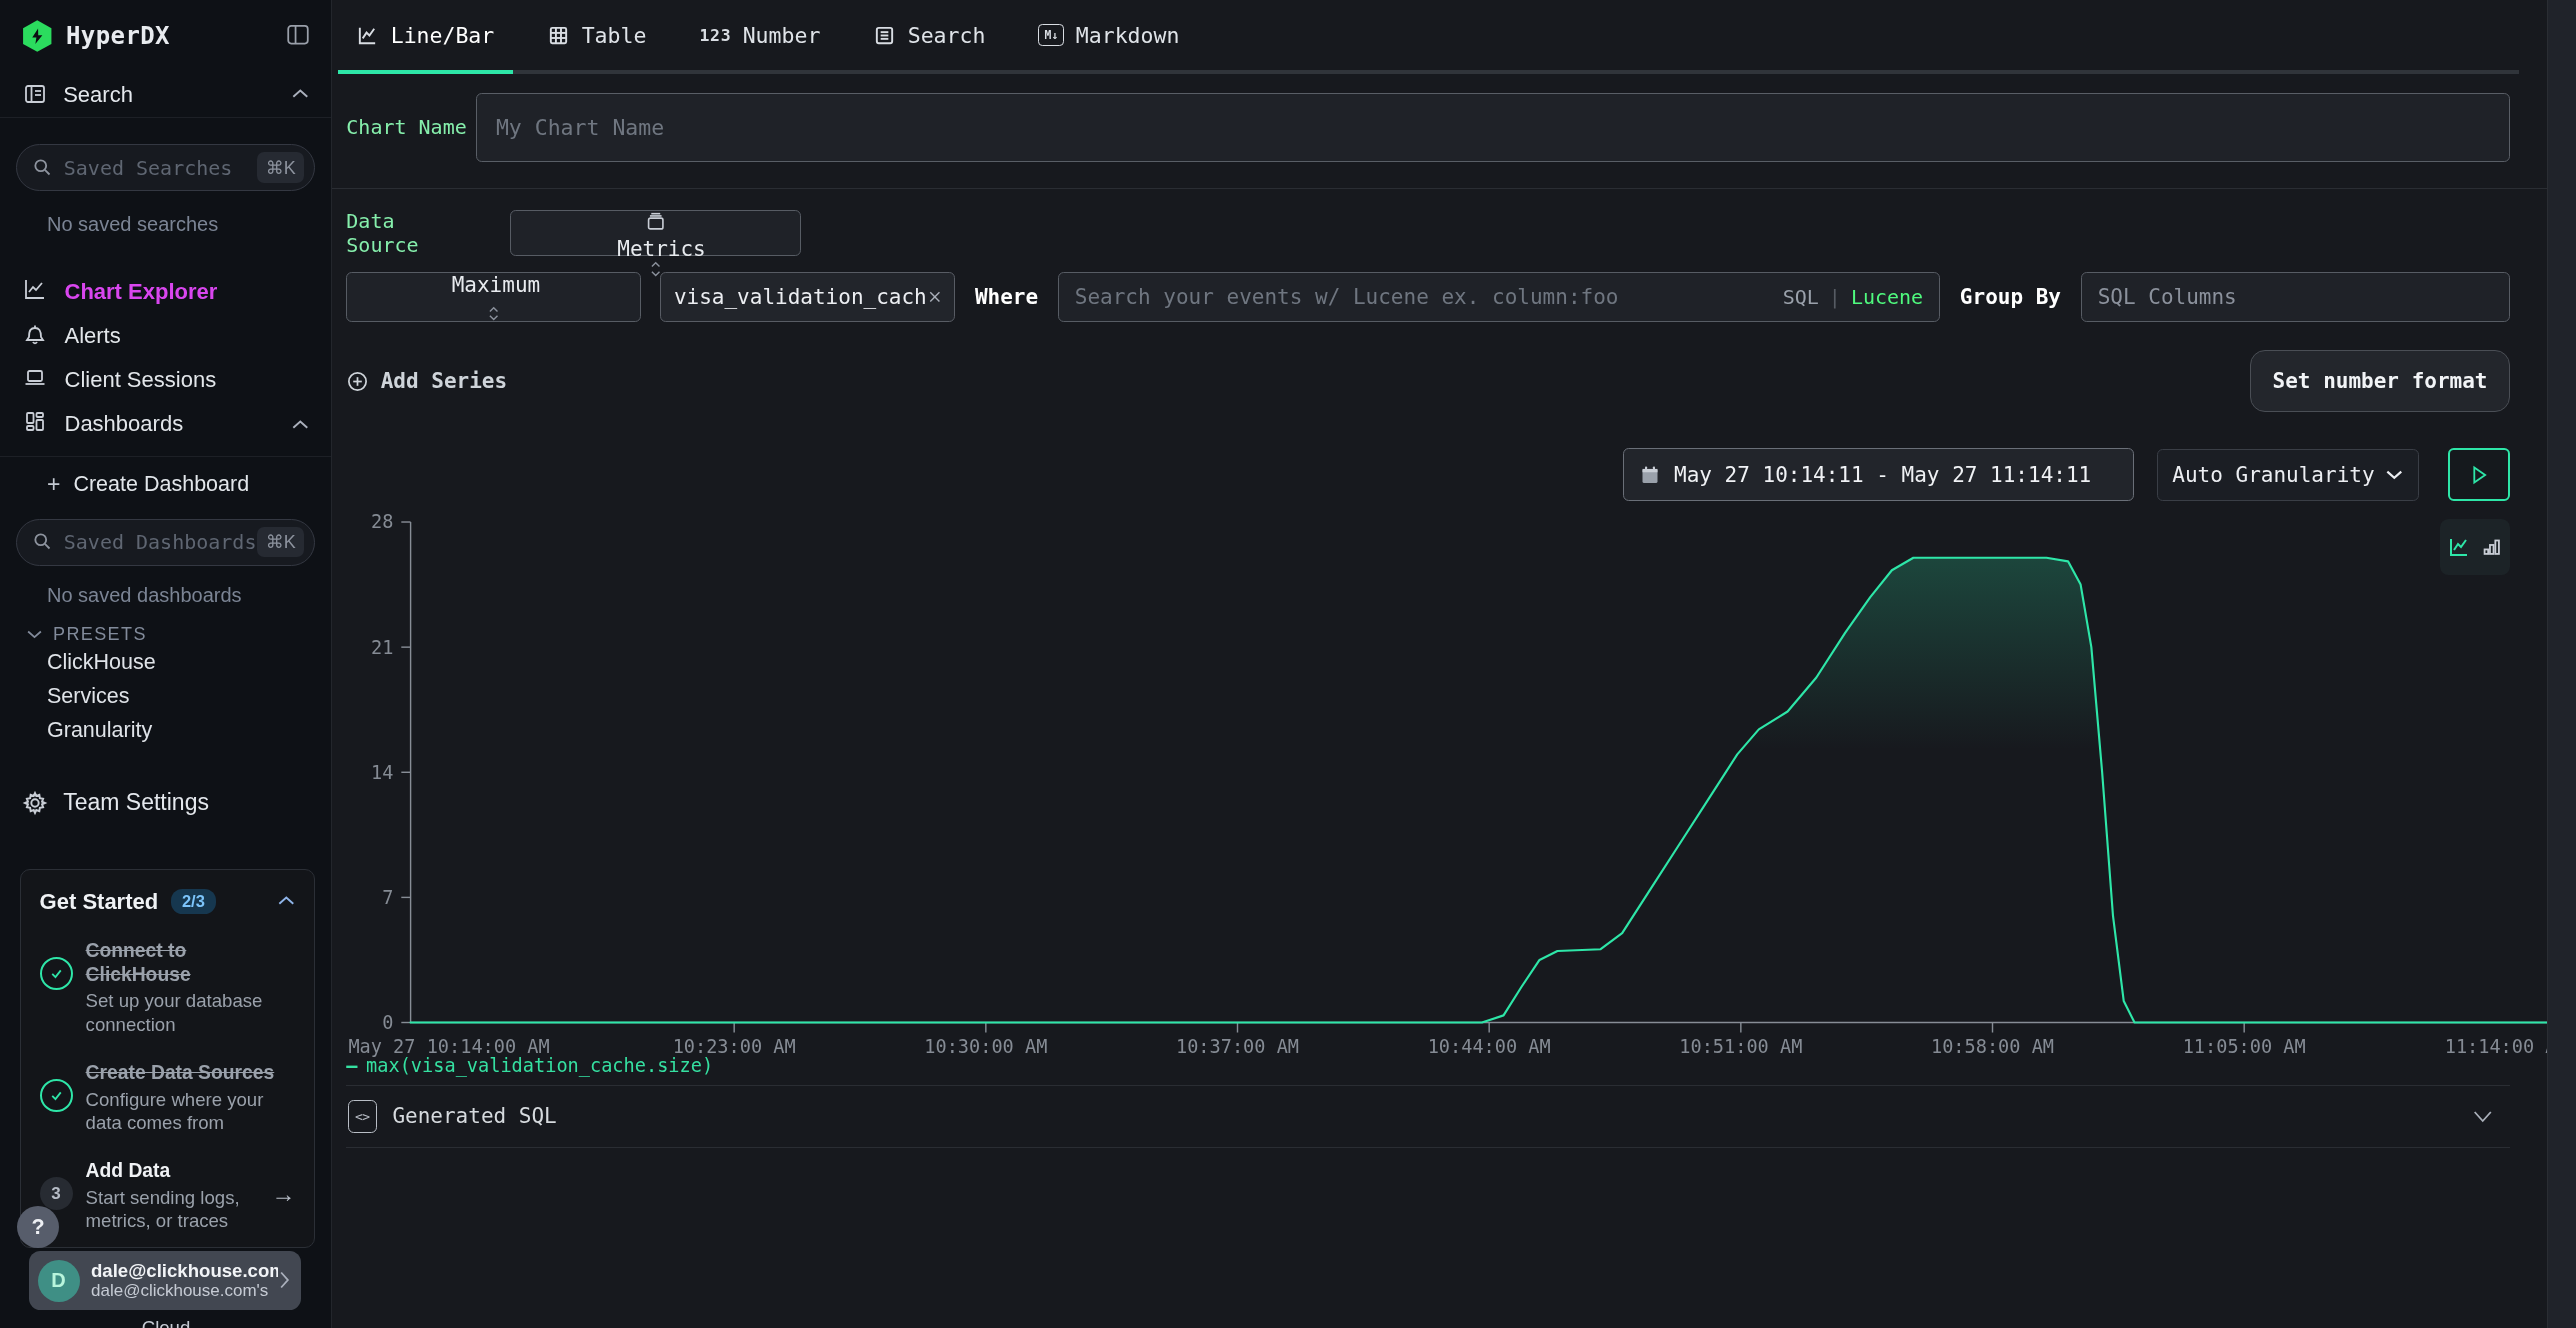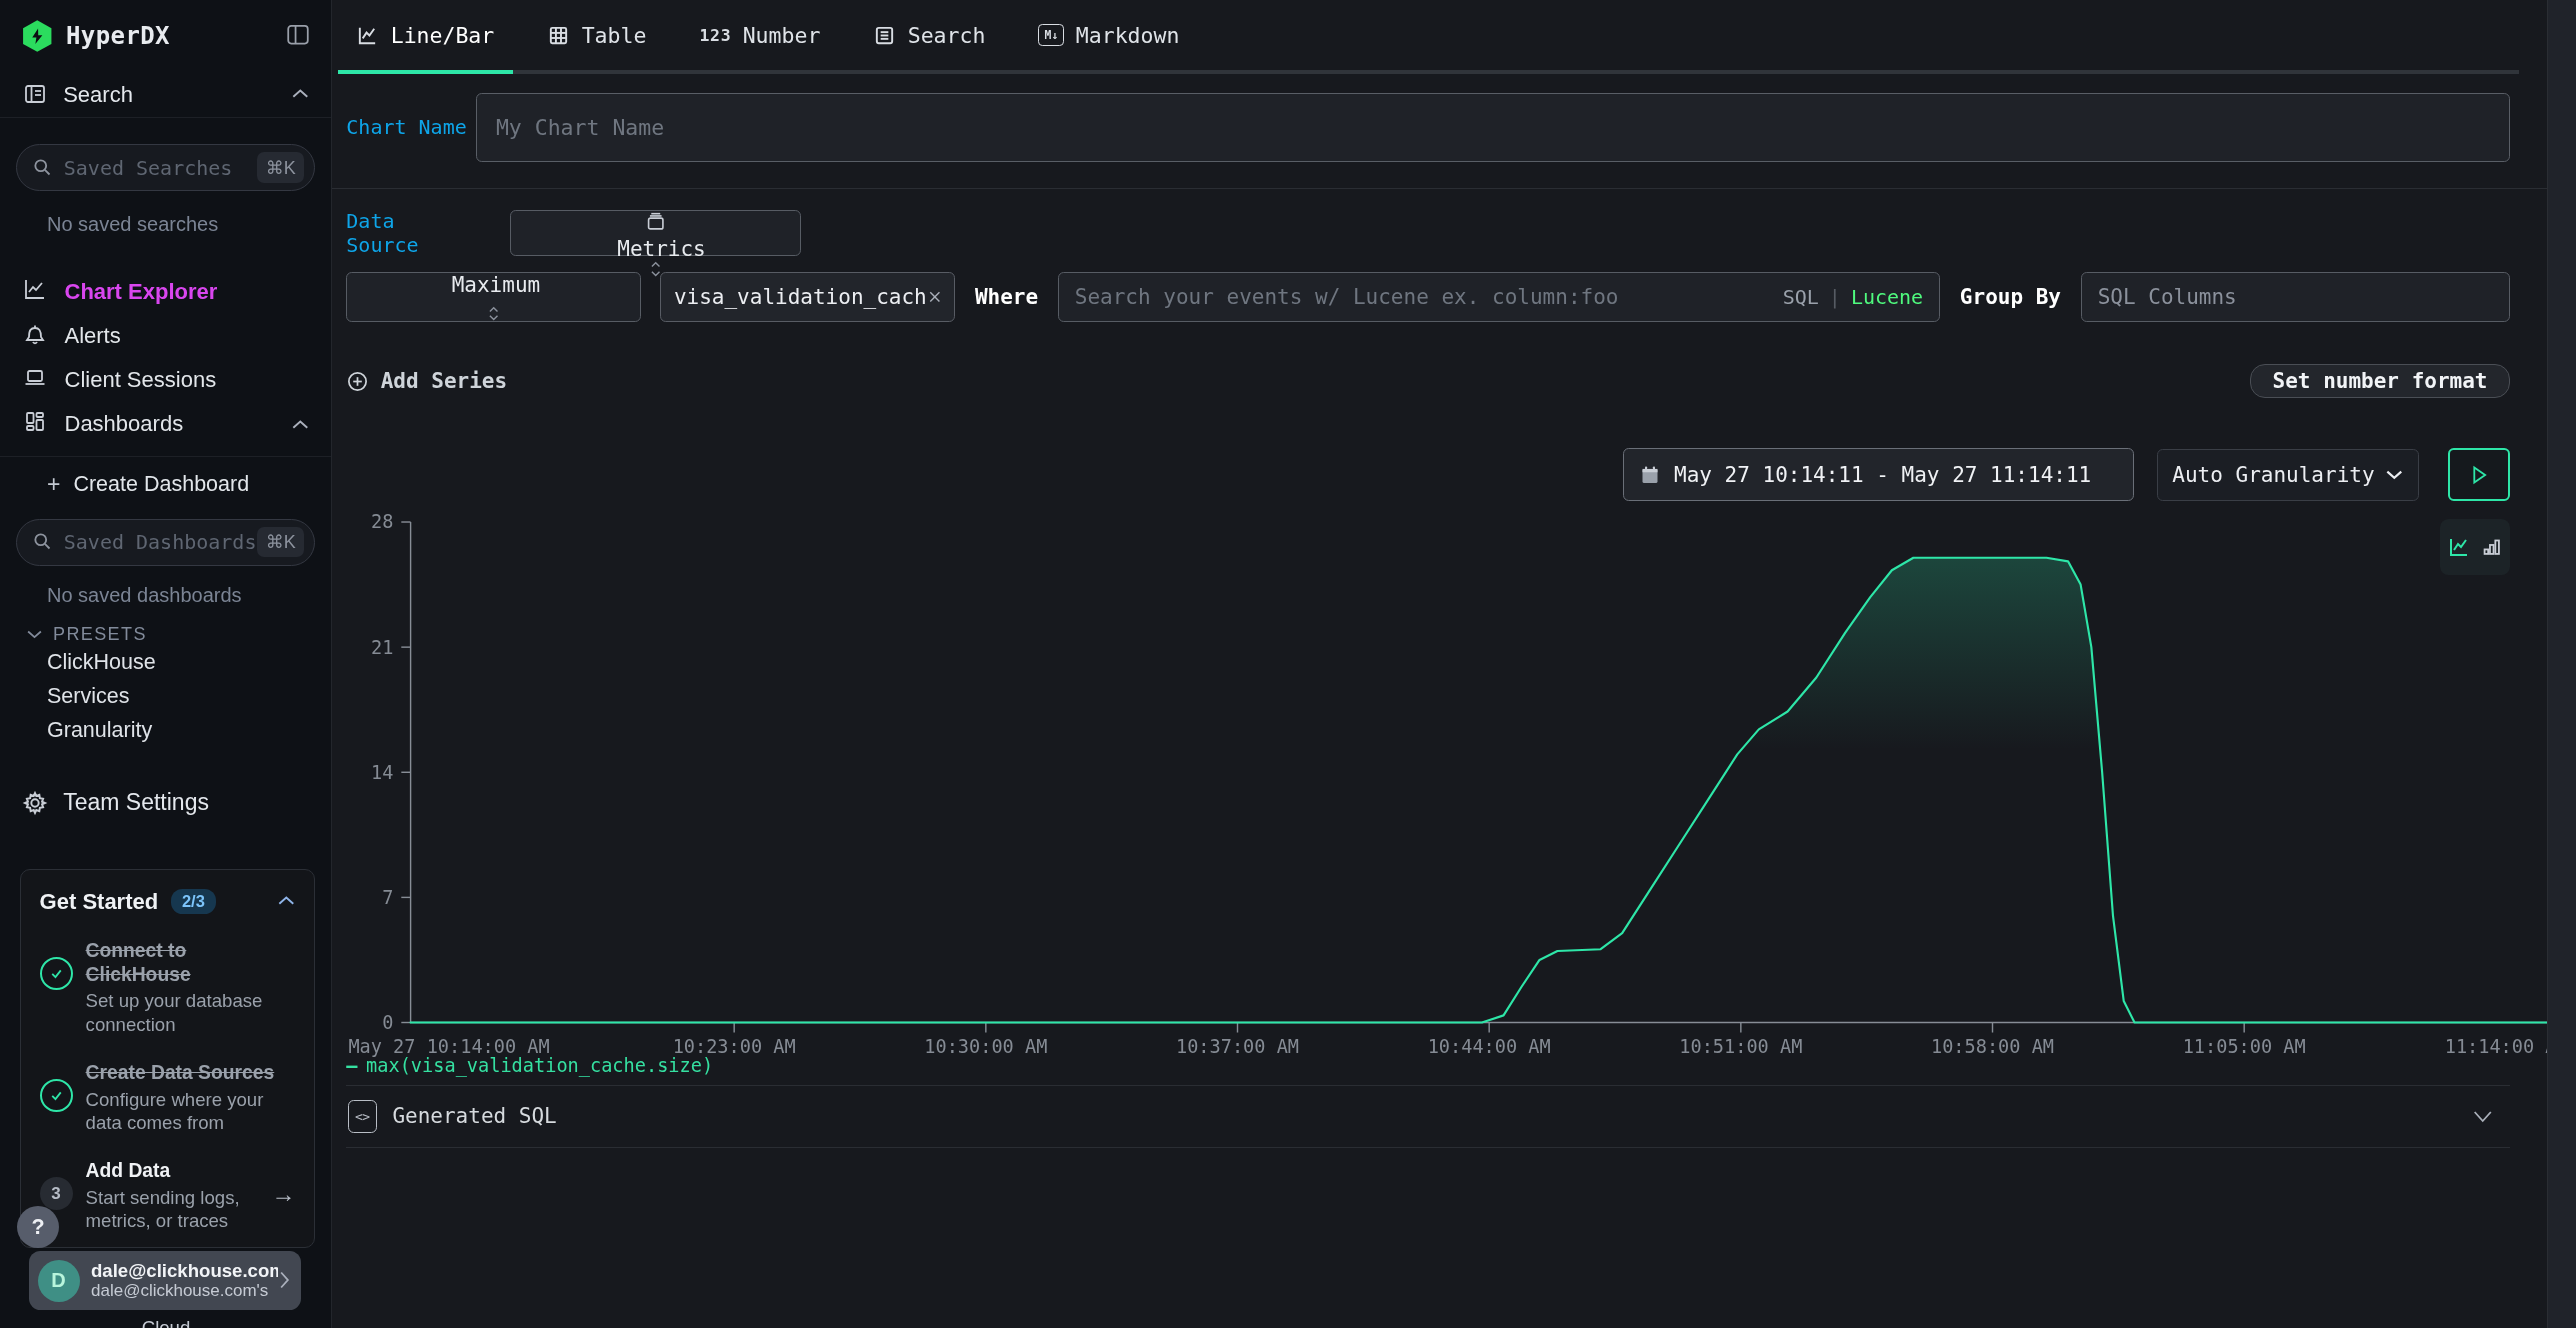--- a/index.html
+++ b/index.html
@@ -67,21 +67,21 @@
   .tabbar { height:74px; display:flex; align-items:center; gap:53px; border-bottom:4.3px solid #30343a; padding:0 0 0 10px; margin:0 -8.6px 0 0; }
   .tab { display:flex; align-items:center; gap:11.4px; font-size:21.5px; color:#dfe3e8; position:relative; height:100%; }
   .tab.active { color:#ffffff; }
   .tab.active::after { content:""; position:absolute; left:-18.6px; right:-18.6px; bottom:-4.3px; height:4.3px; background:#2ee6a8; }
   .tab .t-ic { color:#d9dde3; display:flex; }
   .icon-123 { font-size:16.5px; font-weight:bold; letter-spacing:0.7px; }
   .icon-md { width:26px; height:21.5px; border:1.4px solid #d9dde3; border-radius:4.3px; font-size:11.4px; display:flex; align-items:center; justify-content:center; font-weight:bold; }
 
   .frow { display:flex; align-items:center; }
   .row-chartname { margin-top:18.6px; }
-  .flabel { width:130px; font-size:20px; color:#0ea5e9; flex:0 0 130px; }
+  .flabel { width:130px; font-size:20px; color:#86efac; flex:0 0 130px; }
   .big-input { flex:1; height:69px; background:#1f2228; border:1.4px solid #595e66; border-radius:5.7px; color:#e8ebef; font-size:21.5px; font-family:"DejaVu Sans Mono", monospace; padding:0 18.6px; outline:none; }
   .big-input::placeholder { color:#6f7680; }
   .hdiv { border-top:1.4px solid #2a2d33; margin:26px -37px 0 -14.3px; }
   .row-datasource { margin-top:20px; }
   .sel { height:46px; background:#1f2228; border:1.4px solid #575c64; border-radius:5.7px; display:flex; align-items:center; padding:0 13px; font-size:21px; color:#e8ebef;flex-direction:column; }
   .sel .sel-label { flex:1; margin-left:11.4px; }
   .sel-ds { width:291px; margin-left:34px; }
   .updown { display:flex; flex-direction:column; gap:1.4px; color:#8b919c; }
 
   .row-series { margin-top:15.7px; gap:0; }
@@ -96,21 +96,21 @@
   .where-box input::placeholder { color:#6f7680; }
   .lang-sql { color:#9aa1ab; font-size:20px; }
   .lang-sep { color:#565b63; margin:0 10px; font-size:20px; }
   .lang-lucene { color:#4ffa7e; font-size:20px; }
   .groupby-input { width:429px; height:50px; background:#1f2228; border:1.4px solid #575c64; border-radius:5.7px; color:#e8ebef; font-size:21px; font-family:"DejaVu Sans Mono", monospace; padding:0 15.7px; outline:none; }
   .groupby-input::placeholder { color:#8b919c; }
 
   .row-addseries { margin-top:29px; height:60px; }
   .add-series { display:flex; align-items:center; gap:11.4px; color:#cfd4da; font-size:21px; font-weight:bold; }
   .row-addseries .spacer { flex:1; }
-  .btn-numfmt { border:1.4px solid #4a4e55; background:#23262c; border-radius:15px; height:34px; padding:0 21.5px; display:flex; align-items:center; font-size:21px; font-weight:bold; color:#f2f4f7; }
+  .btn-numfmt { border:1.4px solid #4a4e55; background:#23262c; border-radius:15px; height:62px; padding:0 21.5px; display:flex; align-items:center; font-size:21px; font-weight:bold; color:#f2f4f7; }
 
   .chart-panel { position:relative; margin-top:15.7px; height:658px; }
   .ctrl-row { position:absolute; top:21.5px; right:0; display:flex; align-items:center; }
   .date-btn { width:511px; height:53px; background:#22252b; border:1.4px solid #6a6f78; border-radius:5.7px; display:flex; align-items:center; padding:0 15.7px; font-size:21px; color:#f0f2f5; }
   .date-btn span { margin-left:14.3px; }
   .gran-btn { width:262px; height:52px; margin-left:23px; background:#1b1e24; border:1.4px solid #3a3e46; border-radius:5.7px; display:flex; align-items:center; padding:0 14.3px; font-size:21px; color:#eceef2; }
   .gran-btn span { flex:1; }
   .play-btn { width:62px; height:53px; margin-left:29px; border:2.1px solid #2ee6a8; border-radius:5.7px; background:#15191d; display:flex; align-items:center; justify-content:center; color:#2ee6a8; }
   .charttype-toggle { position:absolute; top:92px; right:0; width:70px; height:56px; background:#1c2327; border-radius:8.6px; display:flex; align-items:center; justify-content:center; gap:10px; }
   .ct-line { color:#2ee6a8; display:flex; }

